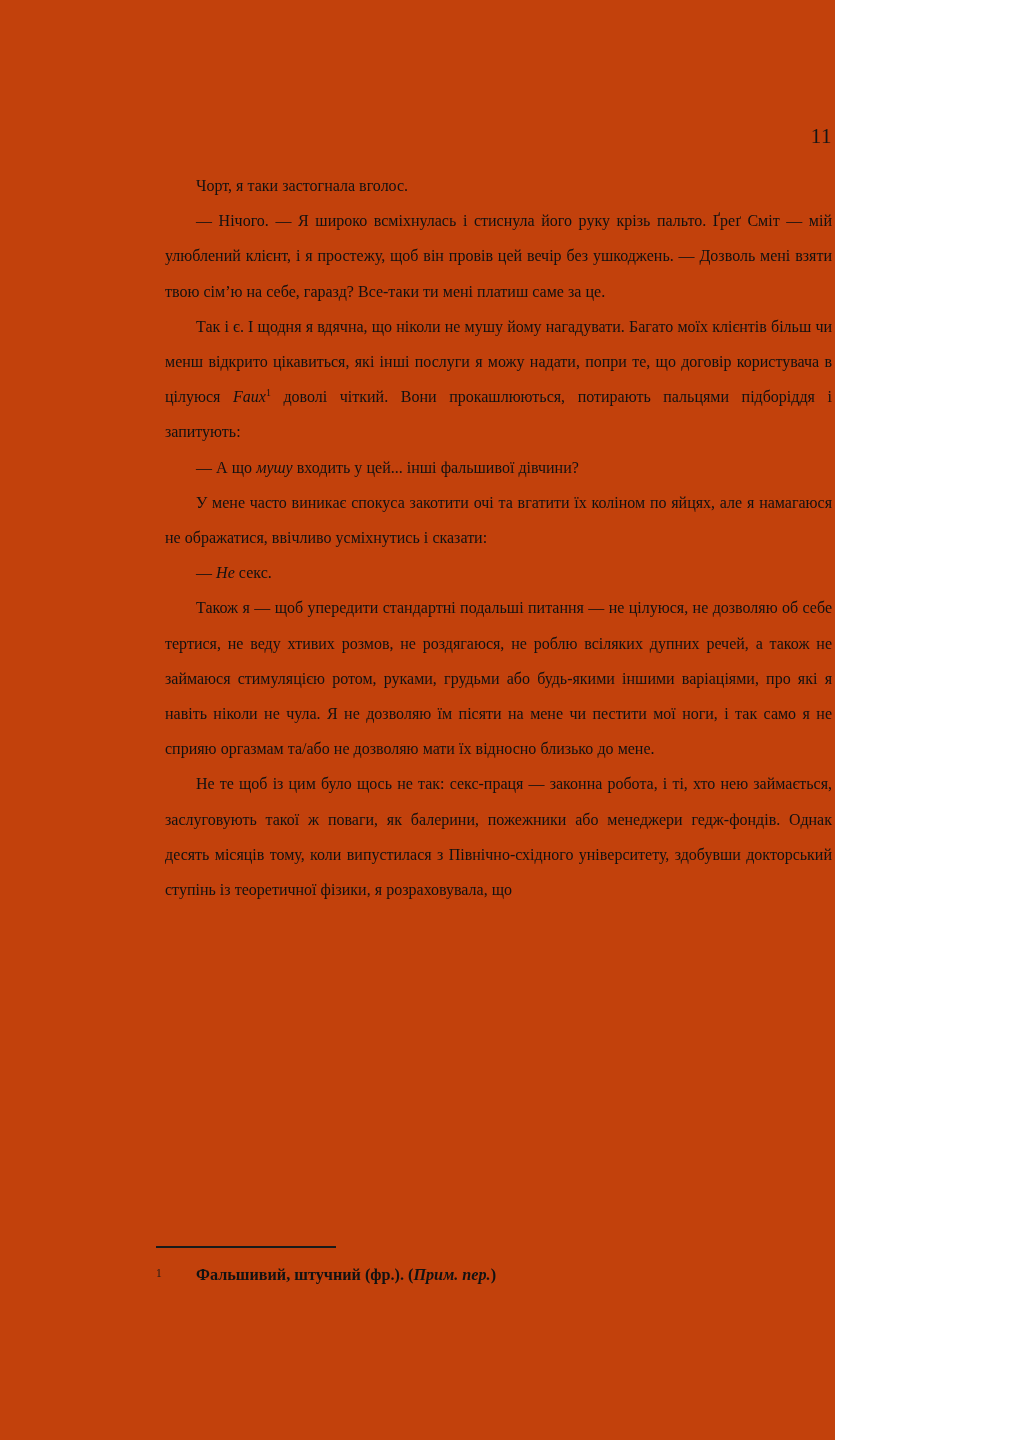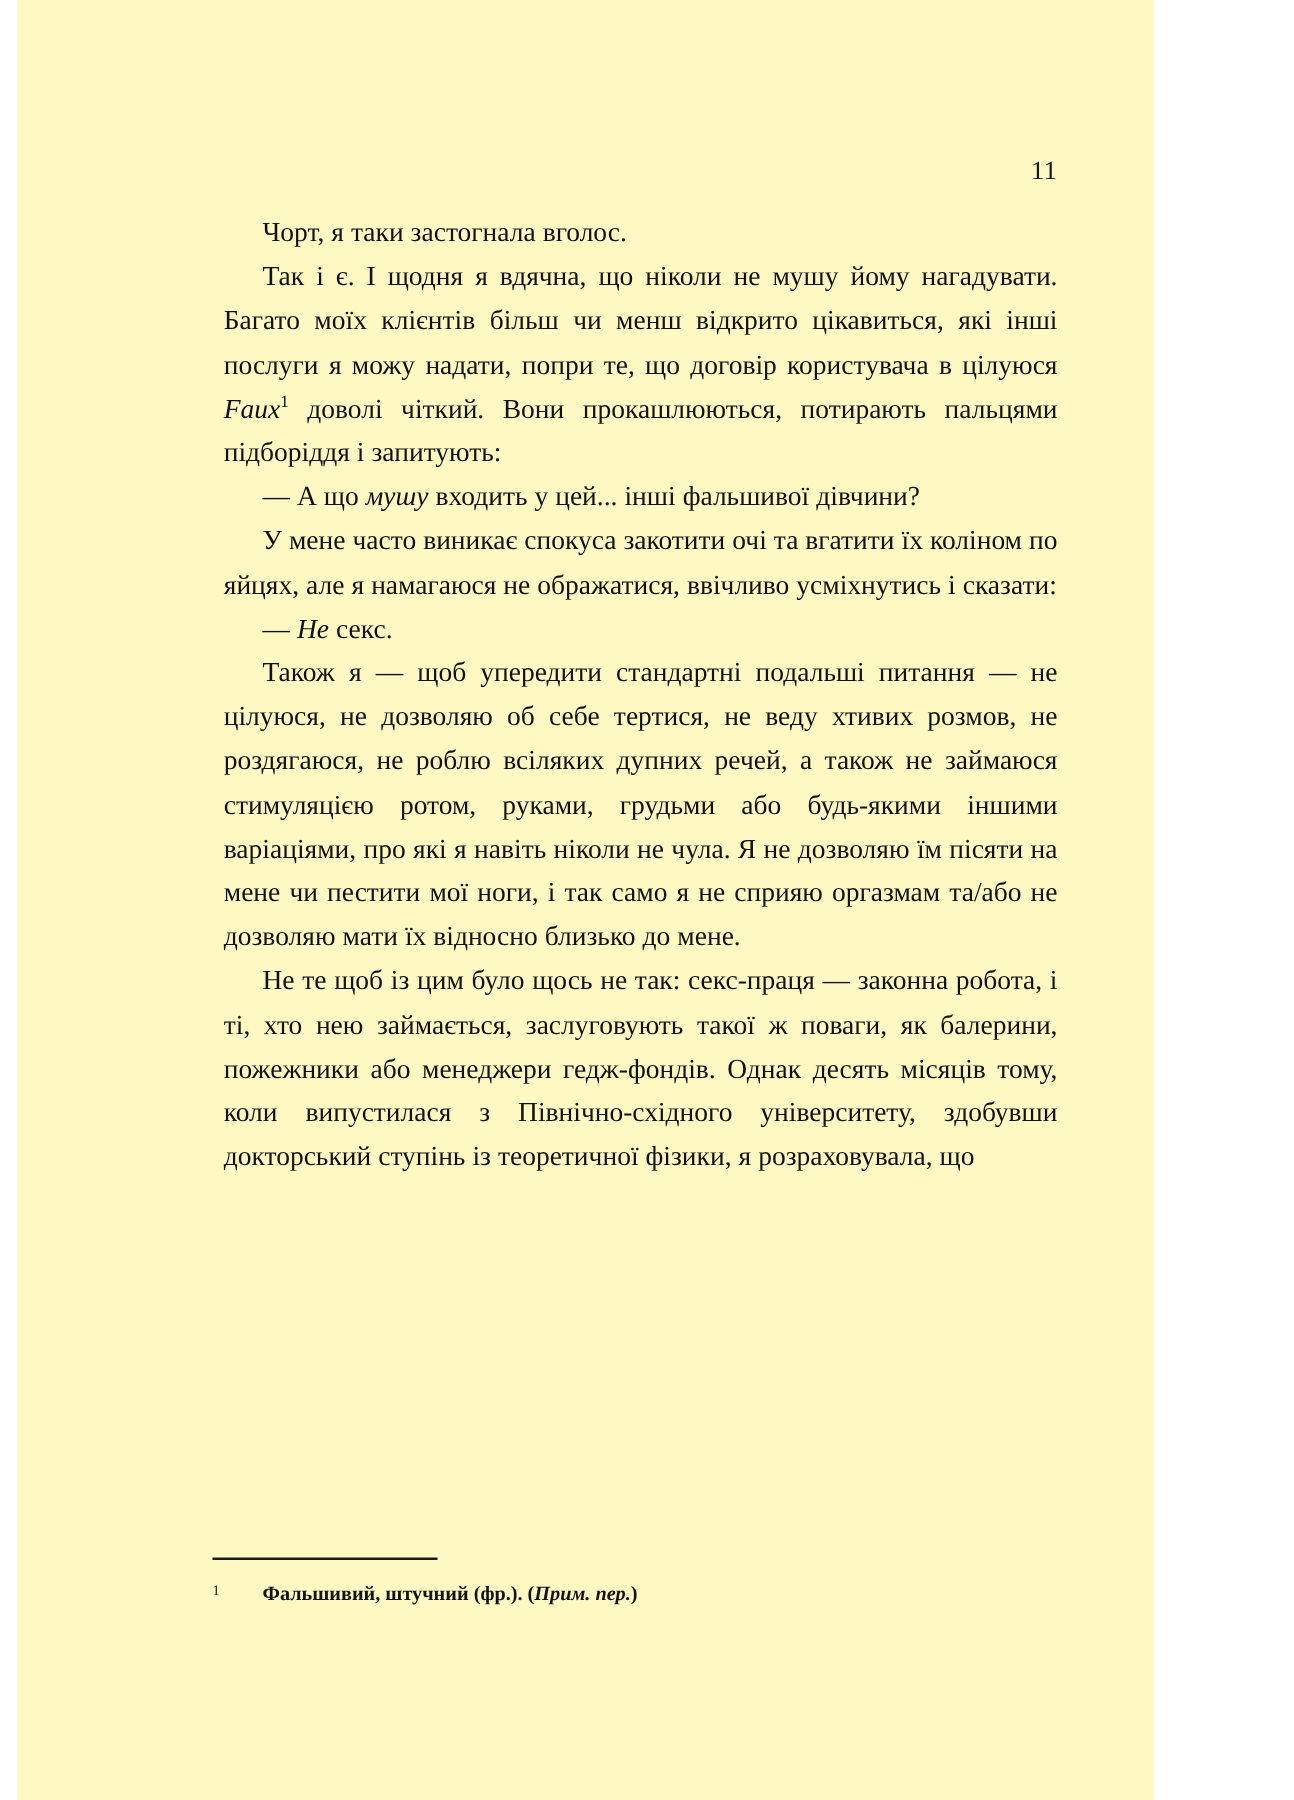--- a/index.html
+++ b/index.html
@@ -9,26 +9,25 @@
     background: #ffffff;
   }
   body {
     font-family: "Liberation Serif", "DejaVu Serif", serif;
     color: #111111;
     -webkit-font-smoothing: antialiased;
   }
 
   #page {
     position: relative;
-    width: 909px;
+    width: 835px;
     height: 1440px;
-    background: #fef9c3;
+    background: #c2410c;
     overflow: hidden;
     box-sizing: border-box;
-    margin-left: 14px;
   }
 
   
   .folio {
     position: absolute;
     top: 124px;
     left: 0;
     width: 832px;
     text-align: right;
     font-size: 21px;
@@ -43,21 +42,21 @@
     position: absolute;
     left: 165px;
     top: 168px;
     width: 667px;
   }
 
   .para {
     margin: 0;
     padding: 0;
     text-indent: 31px;
-    font-size: 22px;
+    font-size: 16px;
     line-height: 35.2px;
     text-align: justify;
     text-justify: inter-word;
     word-spacing: 0.1px;
     hyphens: manual;
     color: #111111;
   }
 
   .it {
     font-style: italic;
@@ -109,20 +108,21 @@
 </style>
 </head>
 <body>
 
 <div id="page">
 
   <div class="folio">11</div>
 
   <div class="textblock">
     <p class="para"><span>Чорт, я таки застогнала вголос.</span></p>
+    <p class="para"><span>— Нічого. — Я широко всміхнулась і стиснула його руку крізь пальто. Ґреґ Сміт — мій улюблений клієнт, і я простежу, щоб він провів цей вечір без ушкоджень. — Дозволь мені взяти твою сім’ю на себе, гаразд? Все-таки ти мені платиш саме за це.</span></p>
     <p class="para"><span>Так і є. І щодня я вдячна, що ніколи не мушу йому нагадувати. Багато моїх клієнтів більш чи менш відкрито цікавиться, які інші послуги я можу надати, попри те, що договір користувача в цілуюся </span><span class="it">Faux</span><sup class="fnref">1</sup><span> доволі чіткий. Вони прокашлюються, потирають пальцями підборіддя і запитують:</span></p>
     <p class="para"><span>— А що </span><span class="it">мушу</span><span> входить у цей... інші фальшивої дівчини?</span></p>
     <p class="para"><span>У мене часто виникає спокуса закотити очі та вгатити їх коліном по яйцях, але я намагаюся не ображатися, ввічливо усміхнутись і сказати:</span></p>
     <p class="para"><span>— </span><span class="it">Не</span><span> секс.</span></p>
     <p class="para"><span>Також я — щоб упередити стандартні подальші питання — не цілуюся, не дозволяю об себе тертися, не веду хтивих розмов, не роздягаюся, не роблю всіляких дупних речей, а також не займаюся стимуляцією ротом, руками, грудьми або будь-якими іншими варіаціями, про які я навіть ніколи не чула. Я не дозволяю їм пісяти на мене чи пестити мої ноги, і так само я не сприяю оргазмам та/або не дозволяю мати їх відносно близько до мене.</span></p>
     <p class="para"><span>Не те щоб із цим було щось не так: секс-праця — законна робота, і ті, хто нею займається, заслуговують такої ж поваги, як балерини, пожежники або менеджери гедж-фондів. Однак десять місяців тому, коли випустилася з Північно-східного університету, здобувши докторський ступінь із теоретичної фізики, я розраховувала, що</span></p>
   </div>
 
   <div class="footnote-zone">
     <div class="footnote-rule"></div>

